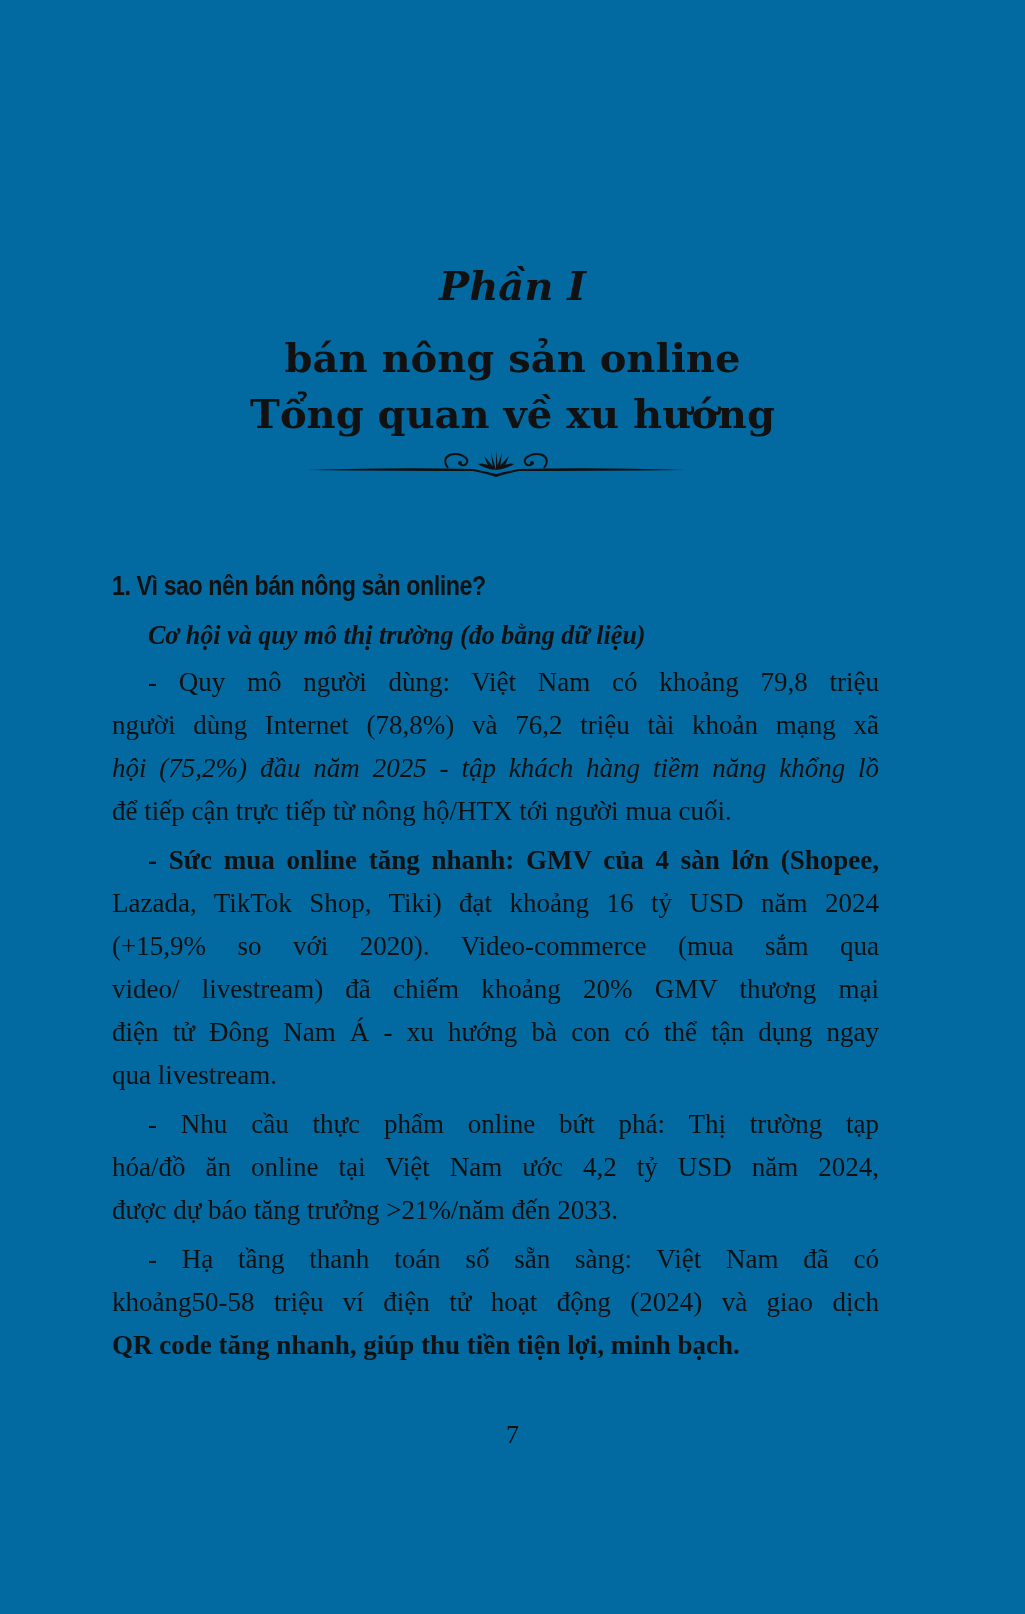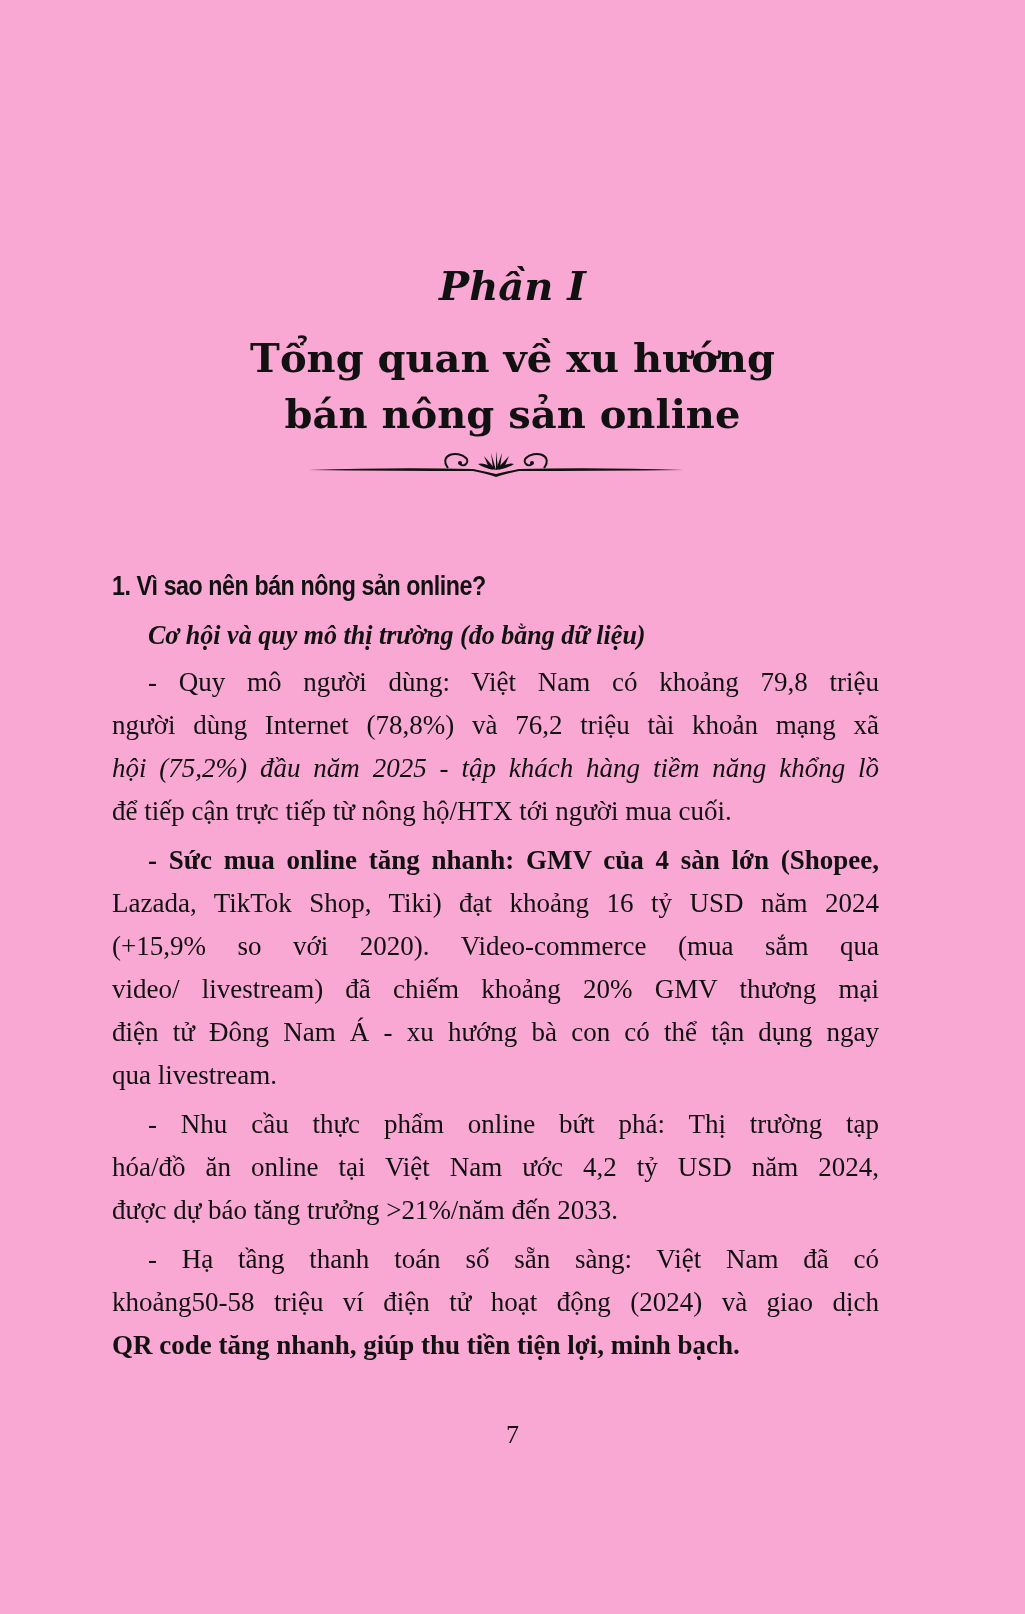--- a/index.html
+++ b/index.html
@@ -12,21 +12,21 @@
       height: 1614px;
       position: relative;
       overflow: hidden;
       color: #111111;
     }
     .page {
       position: absolute;
       left: 0; top: 0;
       width: 1025px;
       height: 1614px;
-      background: #f9a8d4;
+      background: #0369a1;
     }
     .part-label {
       position: absolute;
       left: 0; width: 1025px;
       top: 258px;
       text-align: center;
       font-family: "DejaVu Serif", serif;
       font-style: italic;
       font-weight: bold;
       font-size: 40px;
@@ -105,22 +105,22 @@
     }
   </style>
 </head>
 <body>
 
 <div class="page">
 
   <div class="part-label">Phần I</div>
 
   <div class="chapter-title">
+    <div>bán nông sản online</div>
     <div>Tổng quan về xu hướng</div>
-    <div>bán nông sản online</div>
   </div>
 
   <svg class="ornament" viewBox="0 0 396 44" xmlns="http://www.w3.org/2000/svg">
 
     <path d="M10 26 Q100 23 175 25 Q190 28 198 30 Q206 28 221 25 Q296 23 386 26 Q296 27 221 27 Q206 30 198 33 Q190 30 175 27 Q100 27 10 26 Z" fill="#111"></path>
 
     <path d="M150 24 C140 10, 160 6, 168 14 C172 18, 166 24, 162 20" fill="none" stroke="#111" stroke-width="2"></path>
     <circle cx="162" cy="19" r="2" fill="#111"></circle>
 
     <path d="M246 24 C256 10, 236 6, 228 14 C224 18, 230 24, 234 20" fill="none" stroke="#111" stroke-width="2"></path>

